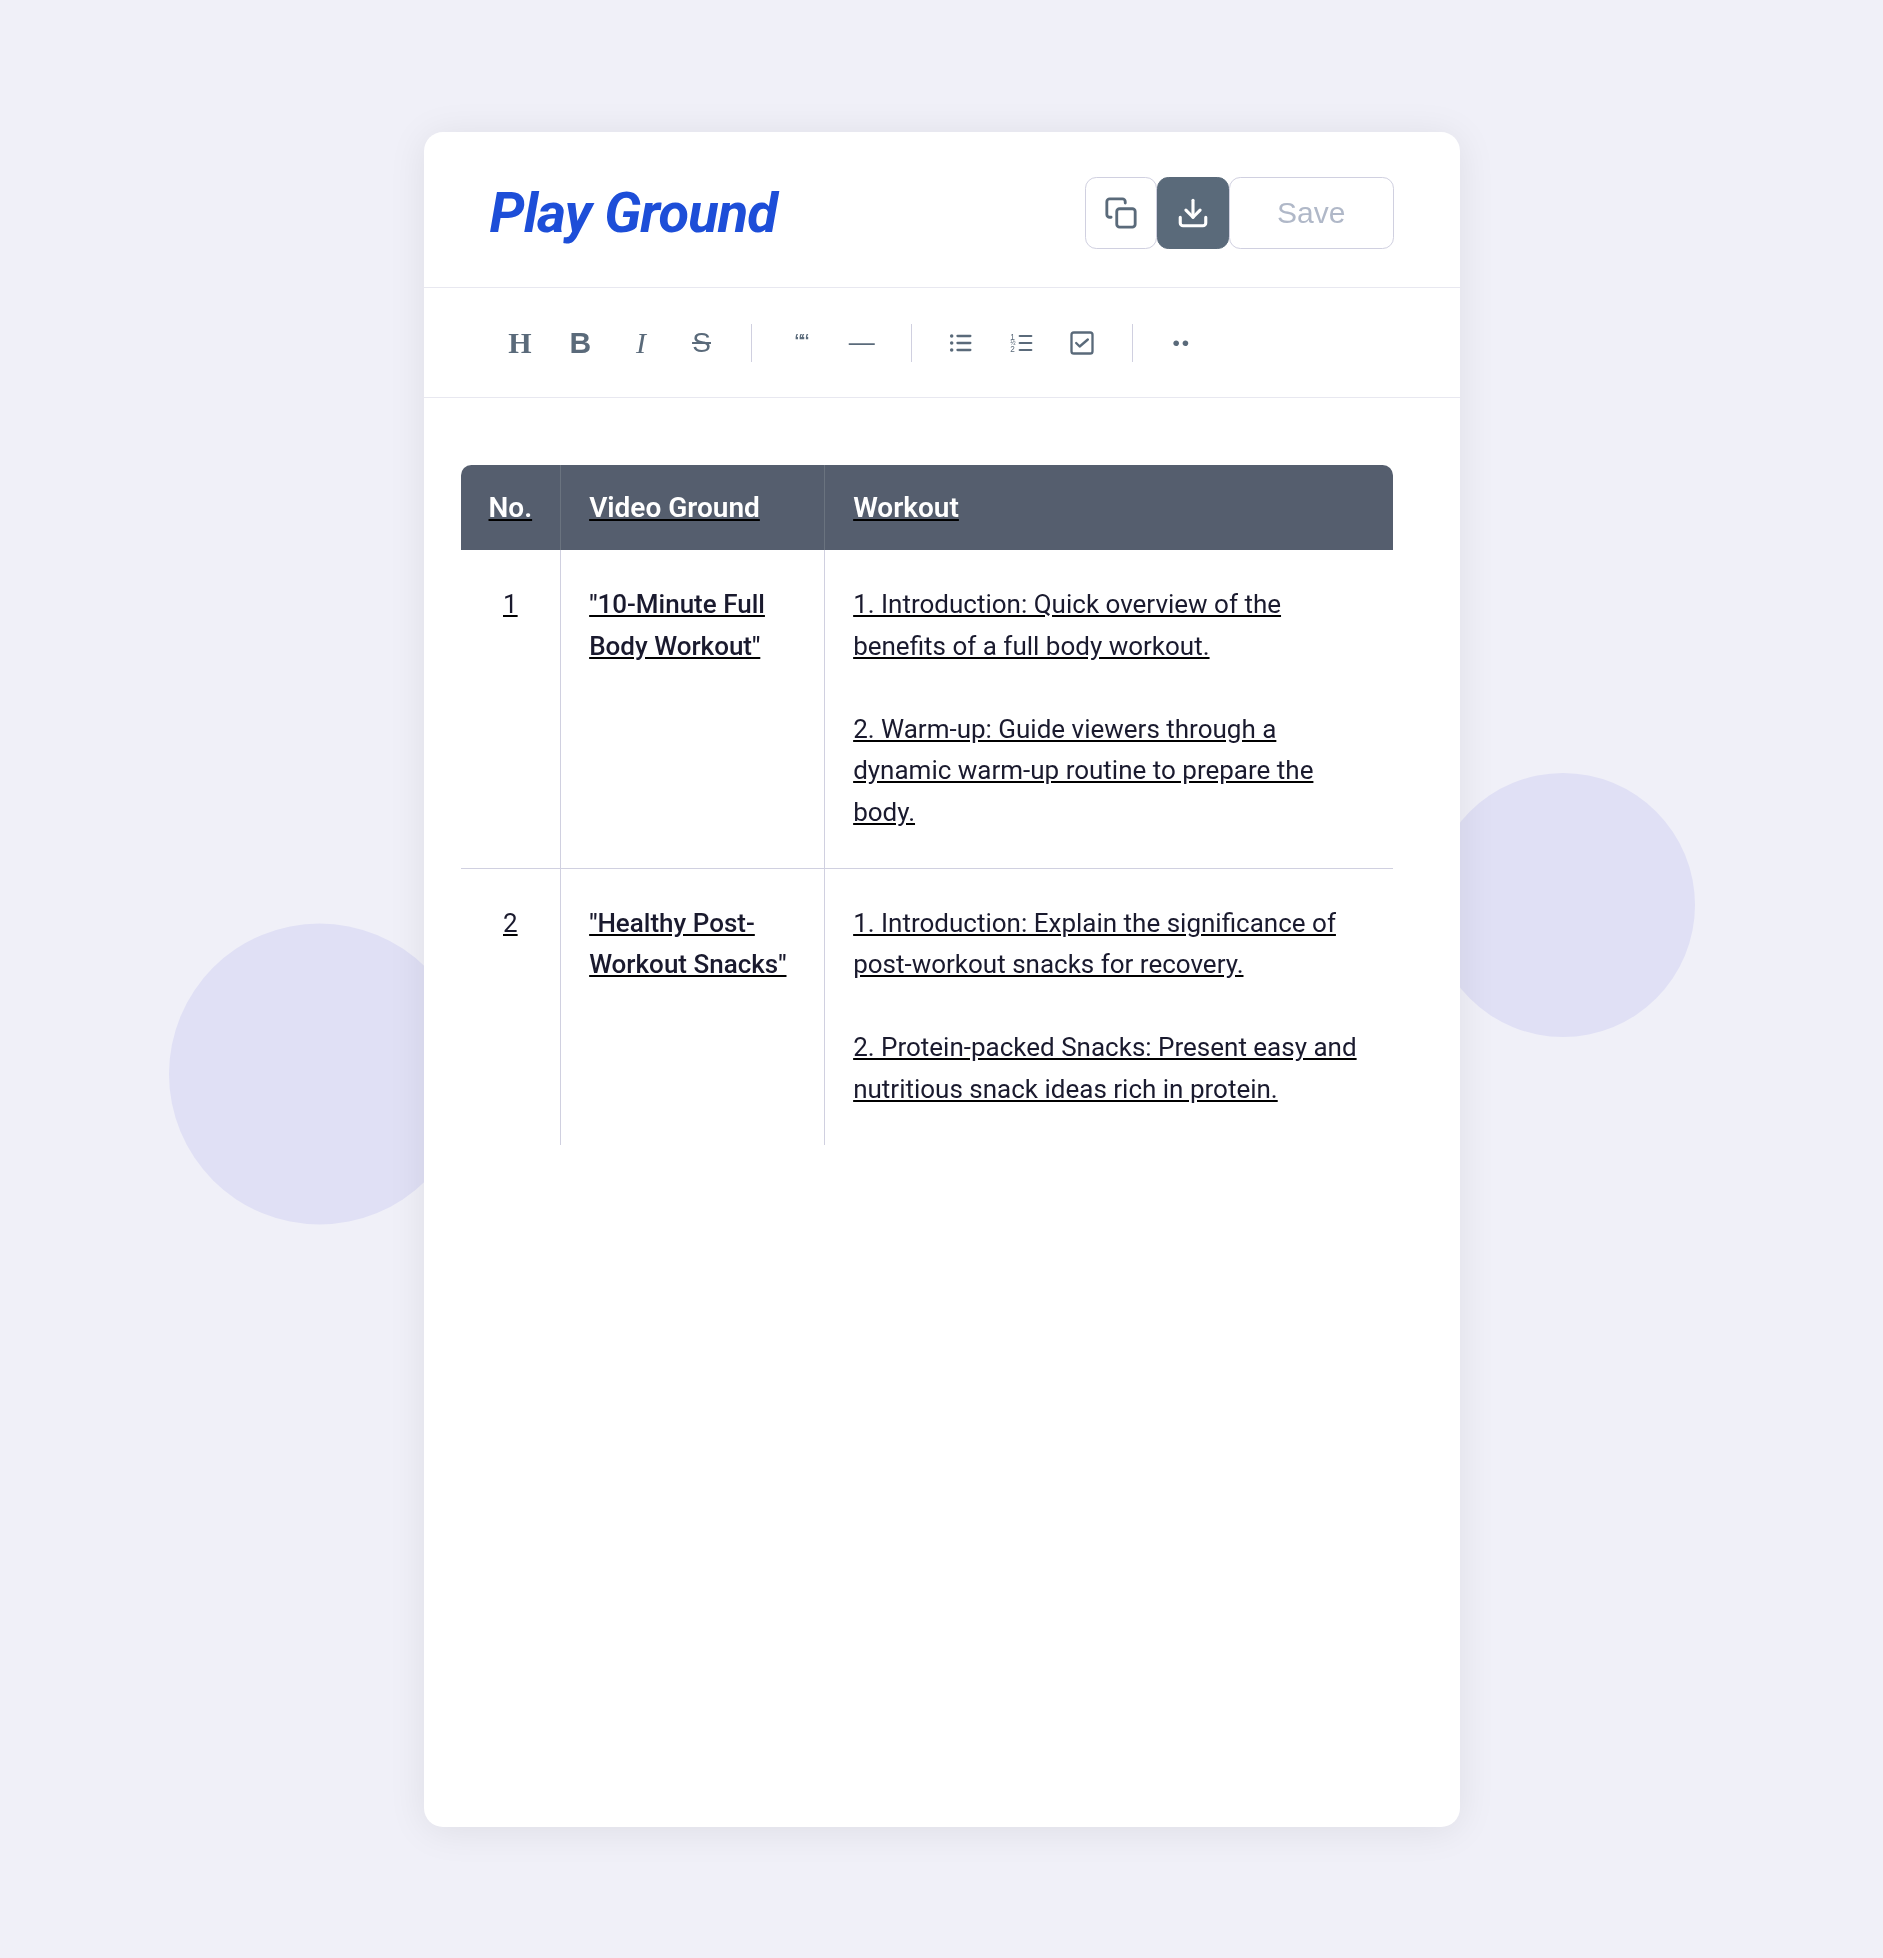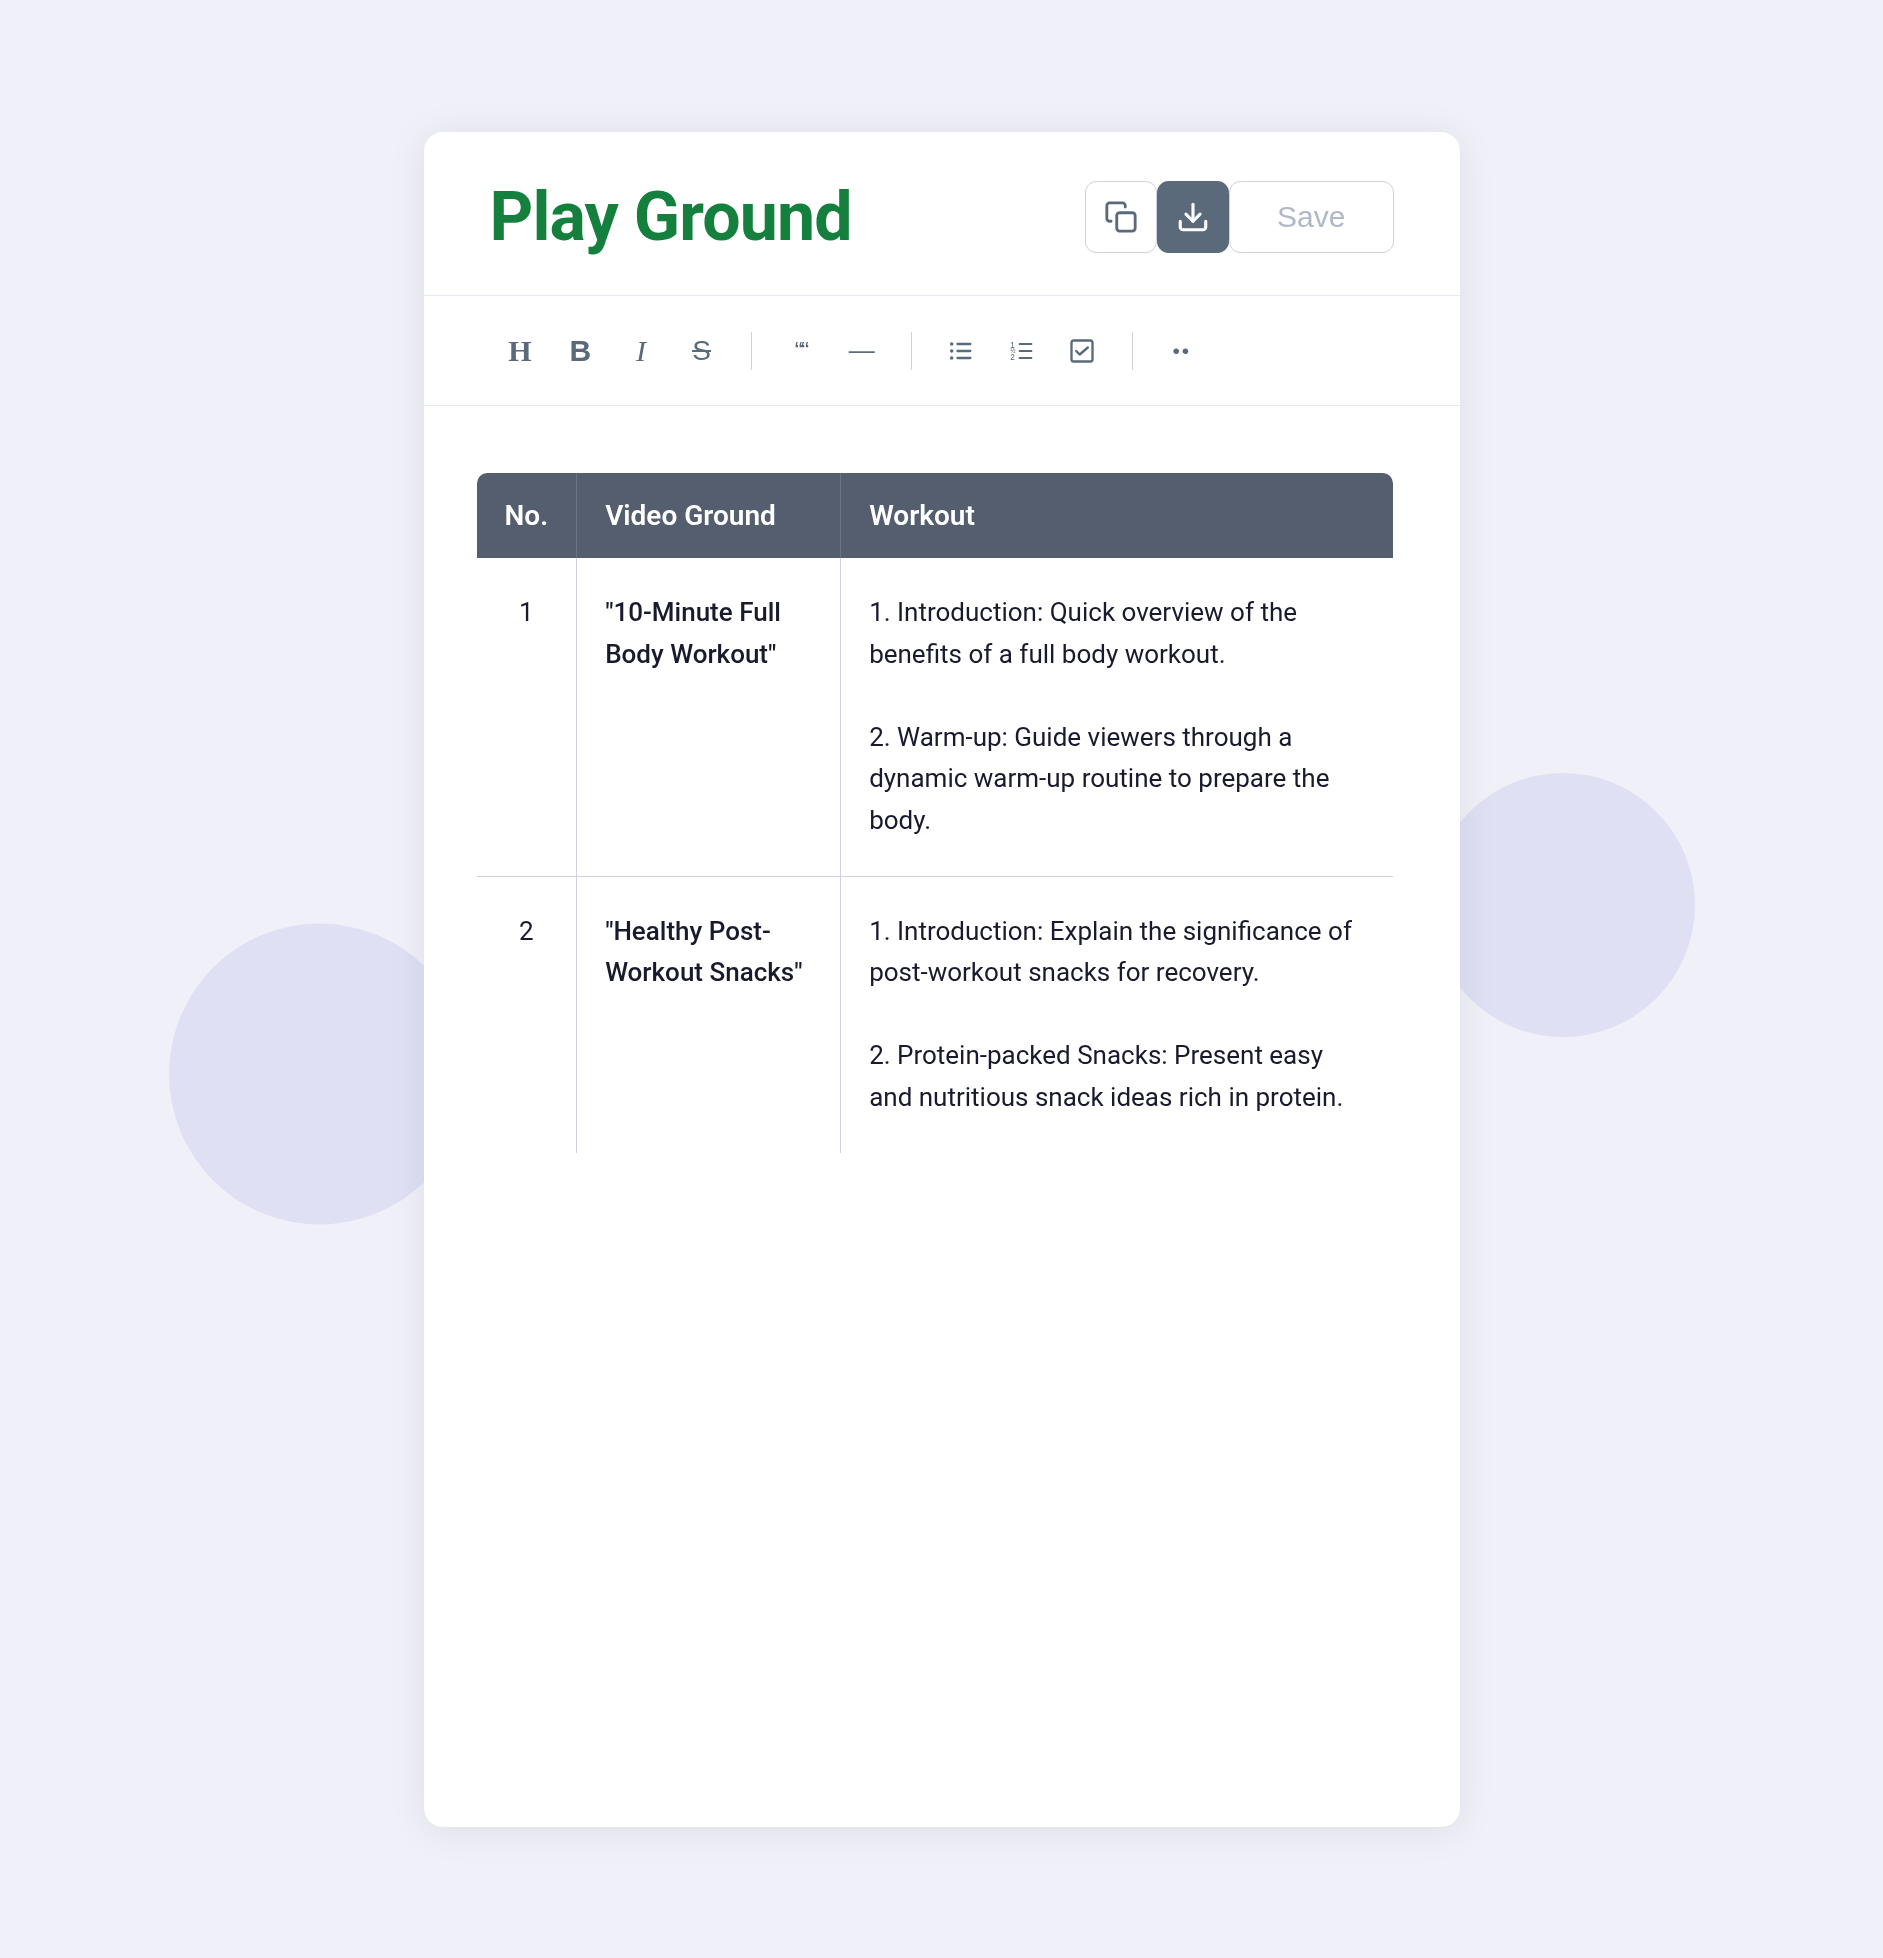--- a/index.html
+++ b/index.html
@@ -66,24 +66,25 @@
     
     .header {
       display: flex;
       align-items: center;
       justify-content: space-between;
       padding: 45px 66px 38px 66px;
       border-bottom: 0.9px solid #e8e8f0;
     }
 
     .page-title {
-      font-size: 68px;
+      font-size: 56px;
       font-weight: 700;
-      color: #15803d;
+      color: #1d4ed8;
       letter-spacing: -0.9px;
+      font-style: italic;
     }
 
     .header-actions {
       display: flex;
       align-items: center;
     }
 
     .icon-btn {
       width: 72px;
       height: 72px;
@@ -152,21 +153,22 @@
       margin: 0 19px;
     }
 
     .toolbar-btn.heading { font-weight: 700; font-size: 28px; font-family: Georgia, serif; }
     .toolbar-btn.bold { font-weight: 900; font-size: 28px; }
     .toolbar-btn.italic { font-style: italic; font-size: 28px; font-family: Georgia, serif; }
     .toolbar-btn.strikethrough { text-decoration: line-through; font-size: 26px; }
 
     
     .content-area {
-      padding: 66px 66px 38px 52px;
+      padding: 66px 66px 38px 36px;
+      text-decoration: underline;
     }
 
     
     .data-table {
       width: 100%;
       border-collapse: collapse;
       border-radius: 11.3px;
       overflow: hidden;
       border: 1.4px solid #d0d0e0;
     }

